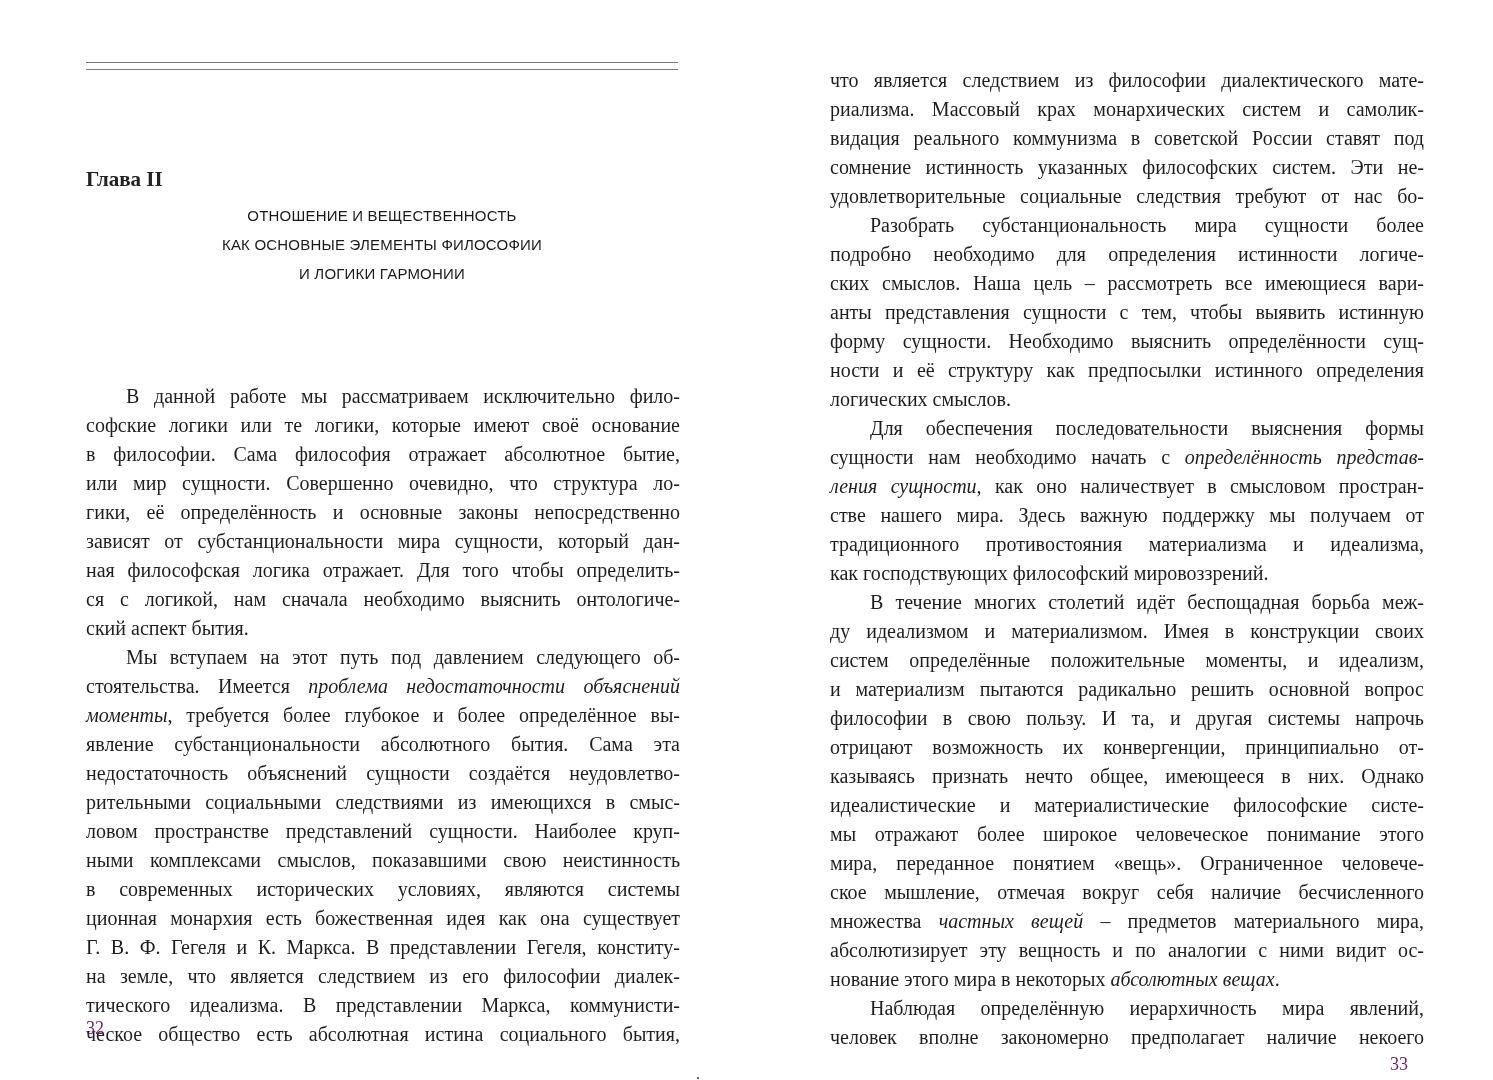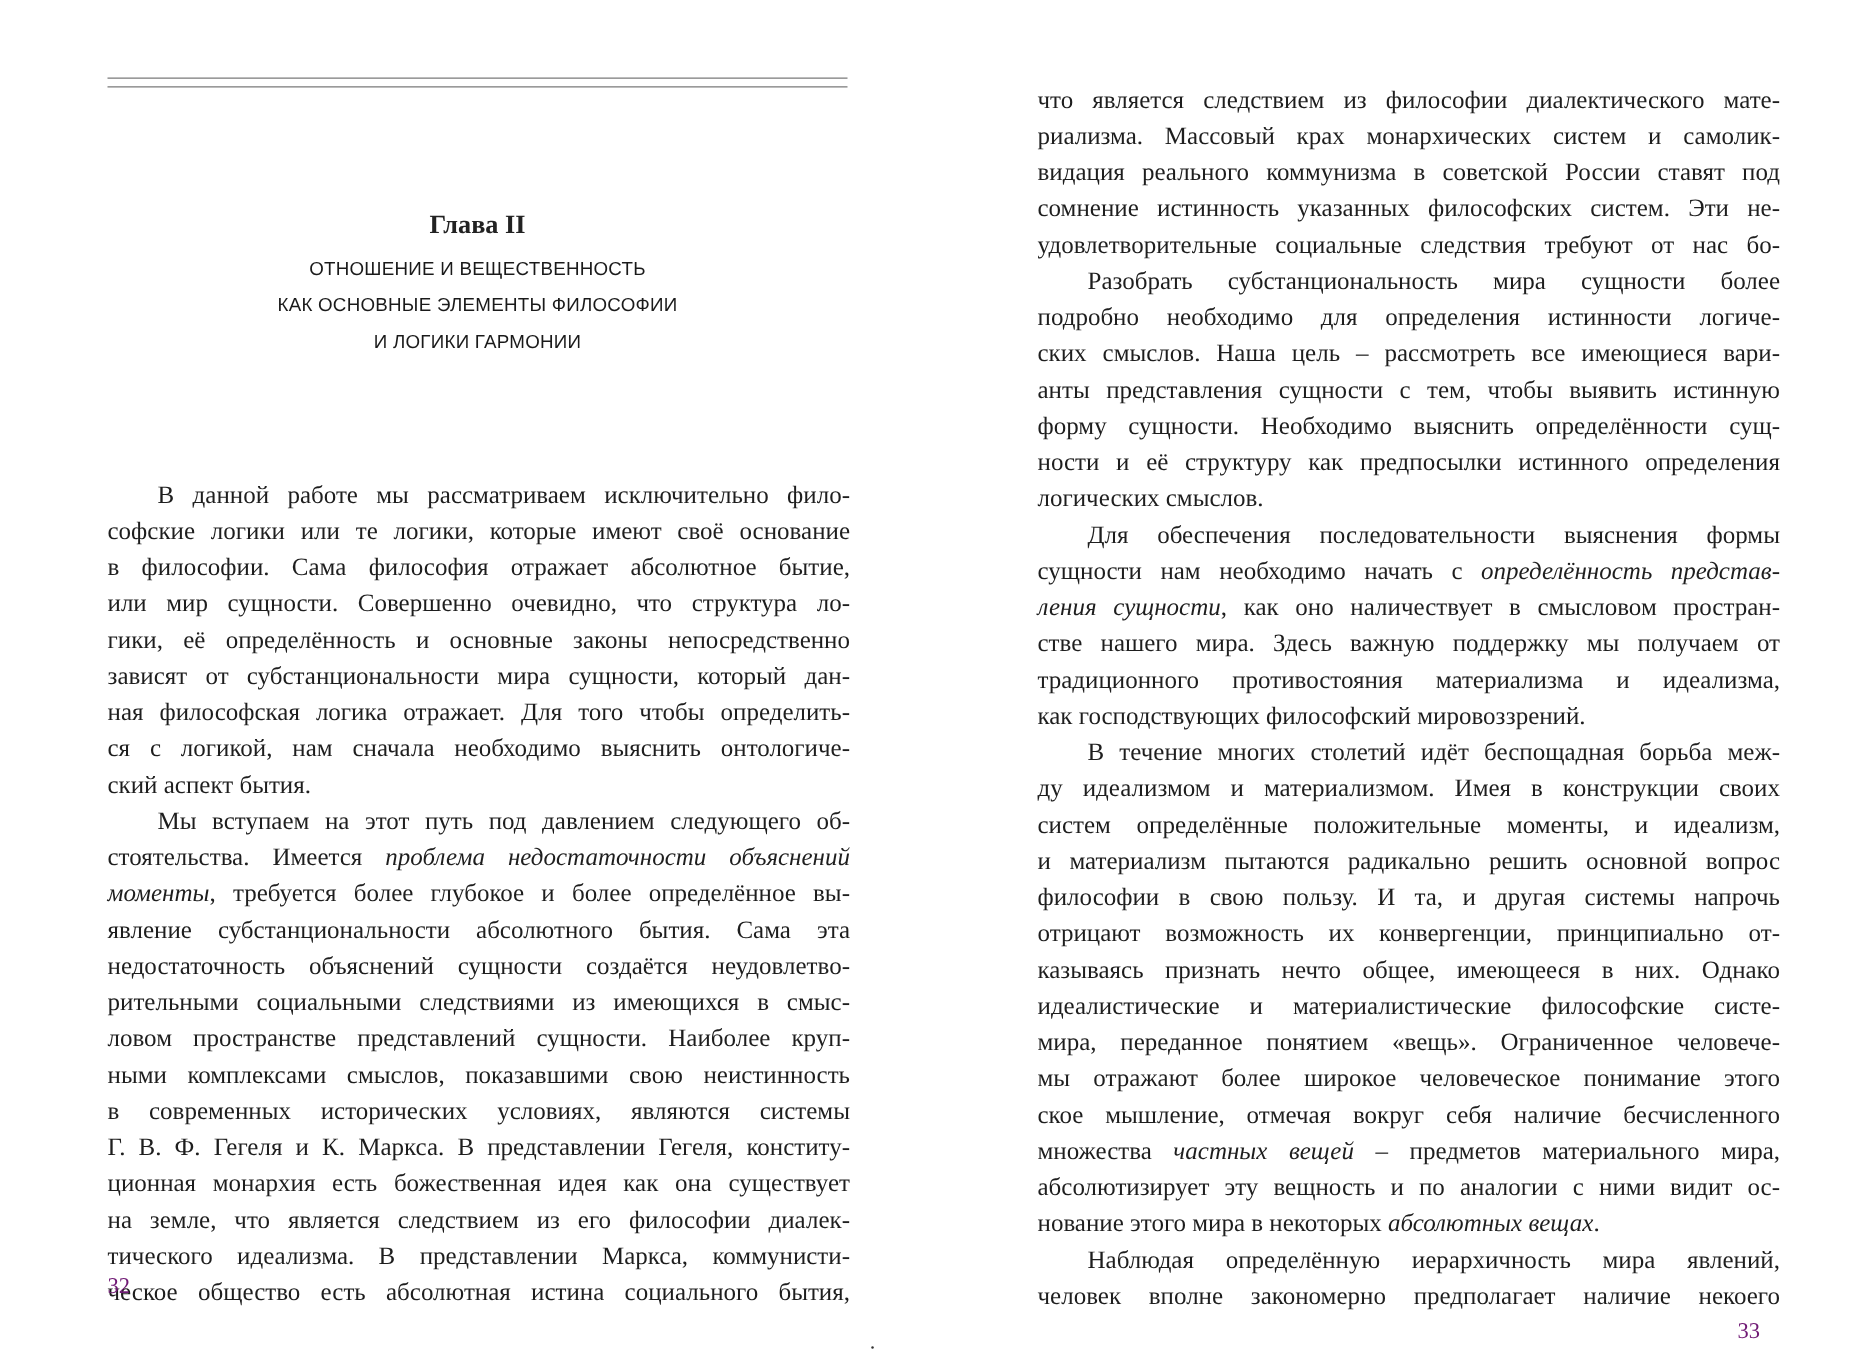--- a/index.html
+++ b/index.html
@@ -9,21 +9,21 @@
     }
     .page { position: absolute; top: 0; height: 1080px; }
     .page-left { left: 0; width: 746px; }
     .page-right { left: 746px; width: 747px; }
 
     .rule { position: absolute; left: 86px; width: 592px; height: 0; border-top: 1.5px solid #7a7a7a; }
     .rule.r1 { top: 62px; }
     .rule.r2 { top: 69px; border-top-width: 1.2px; }
 
     .chapter-label {
-      position: absolute; top: 167px; left: 86px; width: 592px; text-align: center;
+      position: absolute; top: 167px; left: 86px; width: 592px; text-align: left;
       font-family: "Liberation Serif", serif; font-weight: bold; font-size: 21px; color: #222;
     }
     .chapter-title {
       position: absolute; top: 201px; left: 86px; width: 592px; text-align: center;
       font-family: "Liberation Sans", "DejaVu Sans", sans-serif; font-size: 15px; line-height: 29px;
       color: #1a1a1a; letter-spacing: 0.2px;
     }
     .chapter-title div { white-space: nowrap; }
 
     .body-block { position: absolute; width: 594px; }
@@ -68,22 +68,22 @@
       <div class="line last">ский аспект бытия.</div>
       <div class="line indent">Мы вступаем на этот путь под давлением следующего об-</div>
       <div class="line"><span>стоятельства. Имеется </span><i>проблема недостаточности объяснений</i><span></span></div>
       <div class="line"><span></span><i>моменты</i><span>, требуется более глубокое и более определённое вы-</span></div>
       <div class="line">явление субстанциональности абсолютного бытия. Сама эта</div>
       <div class="line">недостаточность объяснений сущности создаётся неудовлетво-</div>
       <div class="line">рительными социальными следствиями из имеющихся в смыс-</div>
       <div class="line">ловом пространстве представлений сущности. Наиболее круп-</div>
       <div class="line">ными комплексами смыслов, показавшими свою неистинность</div>
       <div class="line">в современных исторических условиях, являются системы</div>
+      <div class="line">ционная монархия есть божественная идея как она существует</div>
       <div class="line">Г. В. Ф. Гегеля и К. Маркса. В представлении Гегеля, конститу-</div>
-      <div class="line">ционная монархия есть божественная идея как она существует</div>
       <div class="line">на земле, что является следствием из его философии диалек-</div>
       <div class="line">тического идеализма. В представлении Маркса, коммунисти-</div>
       <div class="line">ческое общество есть абсолютная истина социального бытия,</div>
     </div>
   <div class="page-num">32</div>
 </div>
 
 <div class="page page-right">
   <div class="body-block" id="right-body">
       <div class="line">что является следствием из философии диалектического мате-</div>
@@ -105,22 +105,22 @@
       <div class="line">традиционного противостояния материализма и идеализма,</div>
       <div class="line last">как господствующих философский мировоззрений.</div>
       <div class="line indent">В течение многих столетий идёт беспощадная борьба меж-</div>
       <div class="line">ду идеализмом и материализмом. Имея в конструкции своих</div>
       <div class="line">систем определённые положительные моменты, и идеализм,</div>
       <div class="line">и материализм пытаются радикально решить основной вопрос</div>
       <div class="line">философии в свою пользу. И та, и другая системы напрочь</div>
       <div class="line">отрицают возможность их конвергенции, принципиально от-</div>
       <div class="line">казываясь признать нечто общее, имеющееся в них. Однако</div>
       <div class="line">идеалистические и материалистические философские систе-</div>
+      <div class="line">мы отражают более широкое человеческое понимание этого</div>
       <div class="line">мира, переданное понятием «вещь». Ограниченное человече-</div>
-      <div class="line">мы отражают более широкое человеческое понимание этого</div>
       <div class="line">ское мышление, отмечая вокруг себя наличие бесчисленного</div>
       <div class="line"><span>множества </span><i>частных вещей</i><span> – предметов материального мира,</span></div>
       <div class="line">абсолютизирует эту вещность и по аналогии с ними видит ос-</div>
       <div class="line last"><span>нование этого мира в некоторых </span><i>абсолютных вещах</i><span>.</span></div>
       <div class="line indent">Наблюдая определённую иерархичность мира явлений,</div>
       <div class="line">человек вполне закономерно предполагает наличие некоего</div>
     </div>
   <div class="page-num">33</div>
 </div>
 

